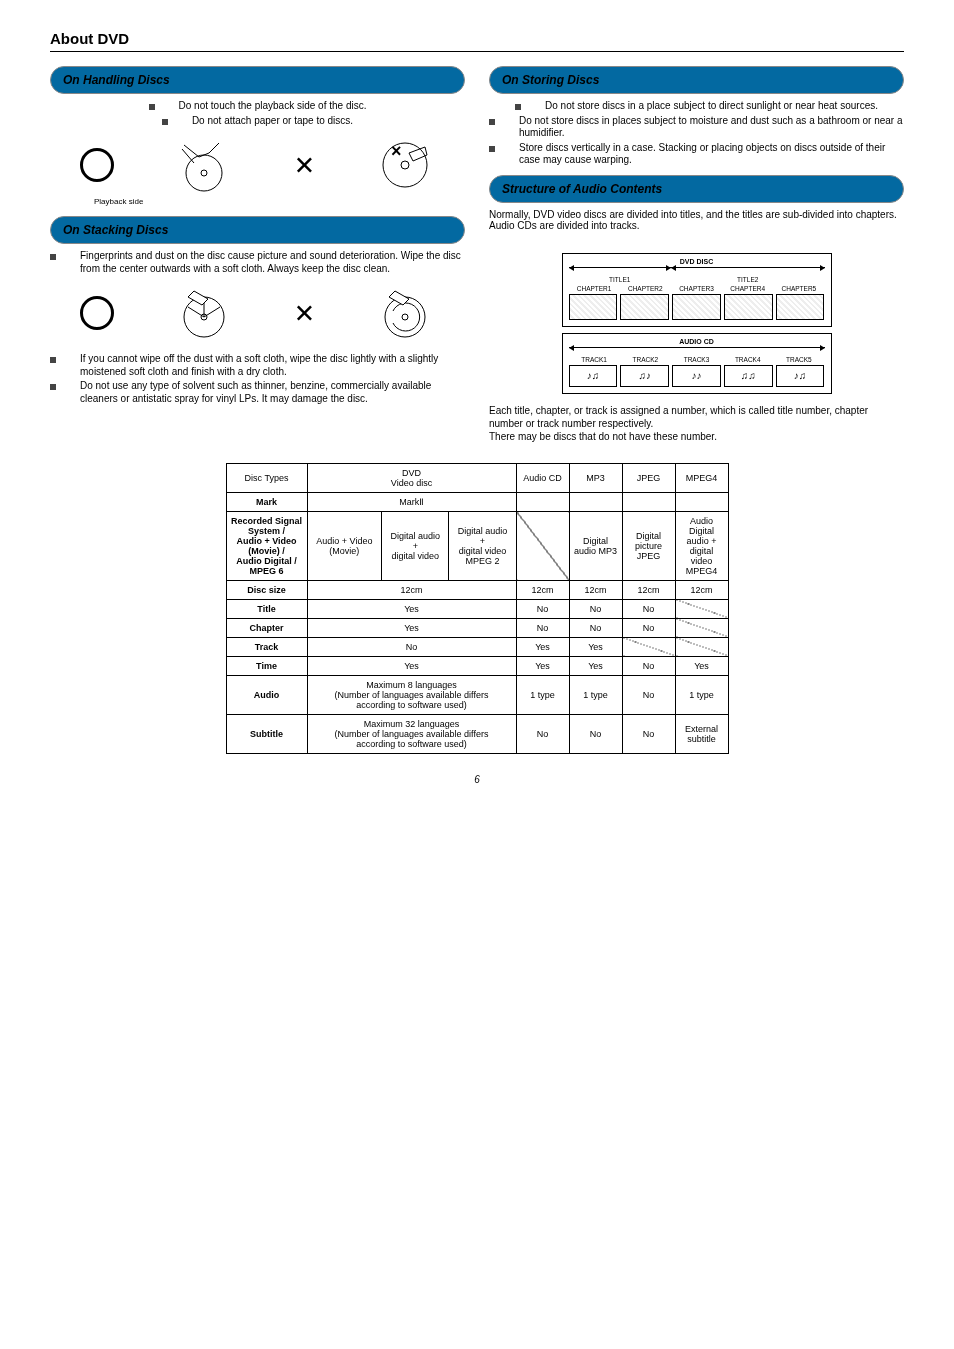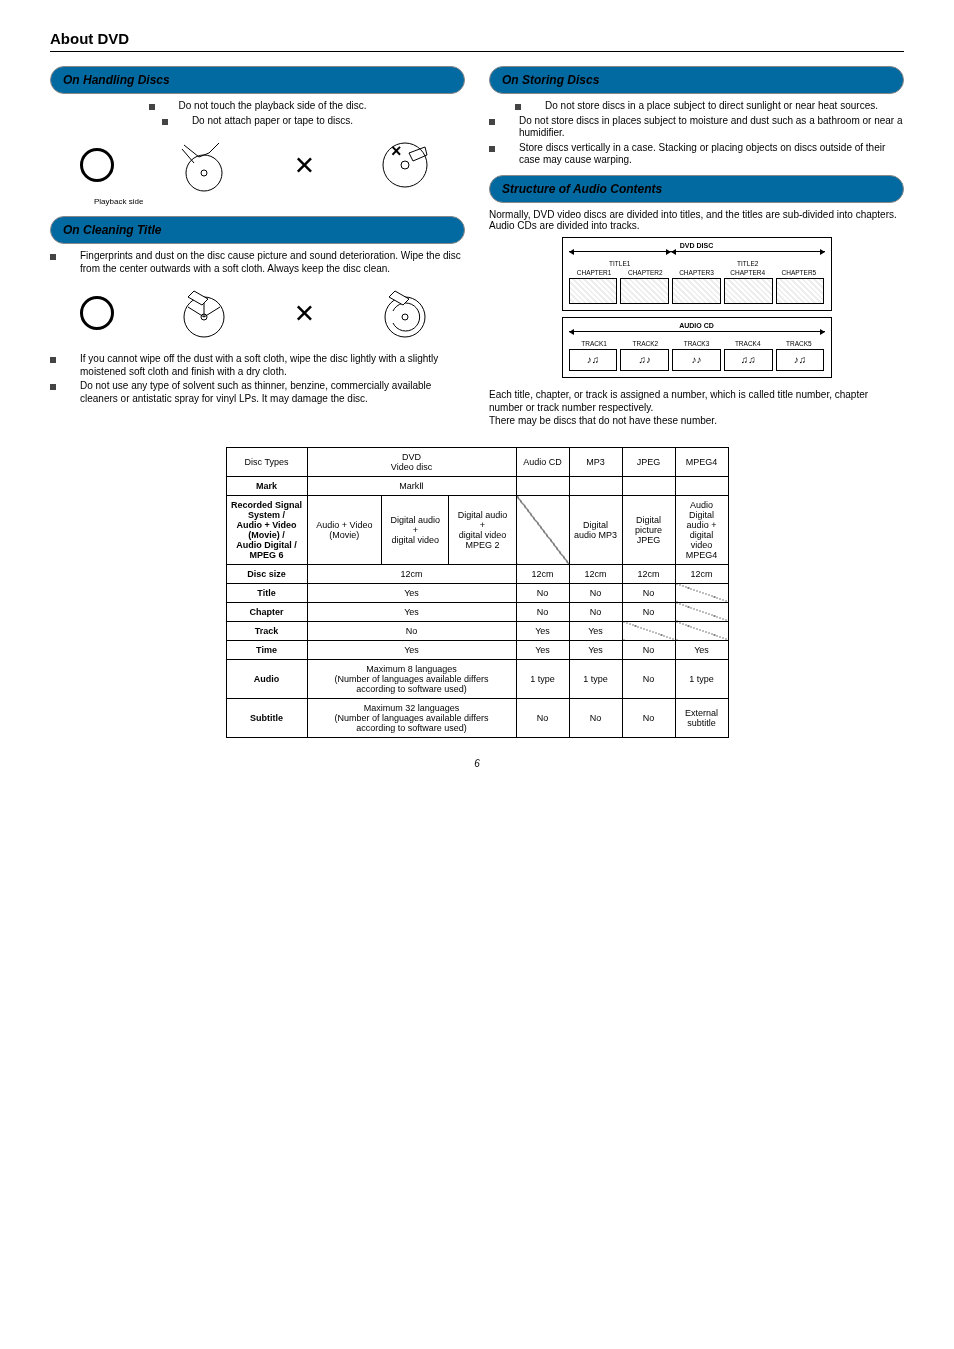--- a/index.html
+++ b/index.html
@@ -207,21 +207,21 @@
 
         <svg width="60" height="60">
           <circle cx="30" cy="30" r="22" fill="none" stroke="#000"></circle>
           <circle cx="30" cy="30" r="4" fill="none" stroke="#000"></circle>
           <text x="16" y="22" font-size="18" font-weight="bold">×</text>
           <path d="M34 18 L50 12 L52 20 L38 26 Z" fill="none" stroke="#000"></path>
         </svg>
       </div>
       <div style="font-size:8px;margin-left:44px;margin-top:-8px;">Playback side</div>
 
-      <div class="box-heading" style="margin-top:10px;">On Cleaning Title</div>
+      <div class="box-heading" style="margin-top:10px;">On Stacking Discs</div>
       <ul class="bullets">
         <li>
             <span class="bsq"></span>
             <span>Fingerprints and dust on the disc cause picture and sound deterioration. Wipe the disc from the center outwards with a soft cloth. Always keep the disc clean.</span>
           </li>
       </ul>
       <div class="illus-row">
         <span class="ok-mark"></span>
         <svg width="60" height="60">
           <circle cx="30" cy="34" r="20" fill="none" stroke="#000"></circle>
@@ -260,21 +260,21 @@
             <span class="bsq"></span>
             <span>Do not store discs in places subject to moisture and dust such as a bathroom or near a humidifier.</span>
           </li>
         <li>
             <span class="bsq"></span>
             <span>Store discs vertically in a case. Stacking or placing objects on discs outside of their case may cause warping.</span>
           </li>
       </ul>
 
       <div class="box-heading" style="margin-top:8px;">Structure of Audio Contents</div>
-      <div style="margin-bottom:6px;">Normally, DVD video discs are divided into titles, and the titles are sub-divided into chapters. Audio CDs are divided into tracks.</div>
+      <div style="margin-bottom:22px;">Normally, DVD video discs are divided into titles, and the titles are sub-divided into chapters. Audio CDs are divided into tracks.</div>
 
       <div class="struct-wrap">
 
         <div class="struct-box">
           <div class="struct-title">DVD DISC</div>
           <div class="arrow-row">
               <div class="seg" style="flex:2"></div>
               <div class="seg" style="flex:3"></div>
             </div>
           <div class="label-row">

